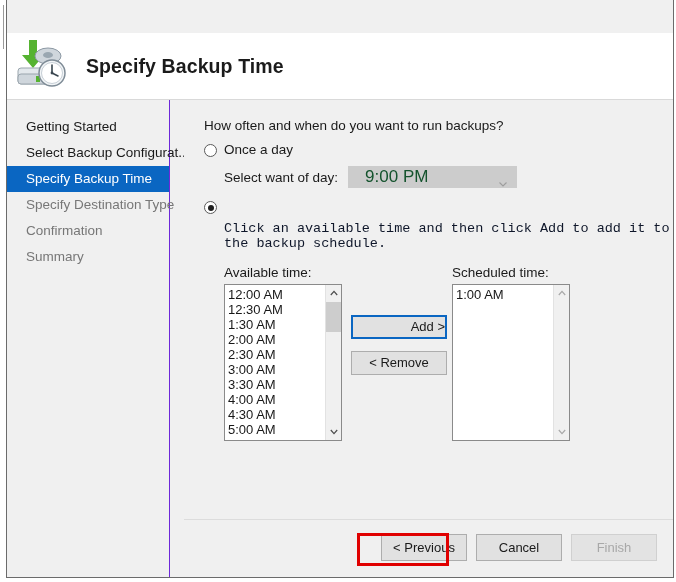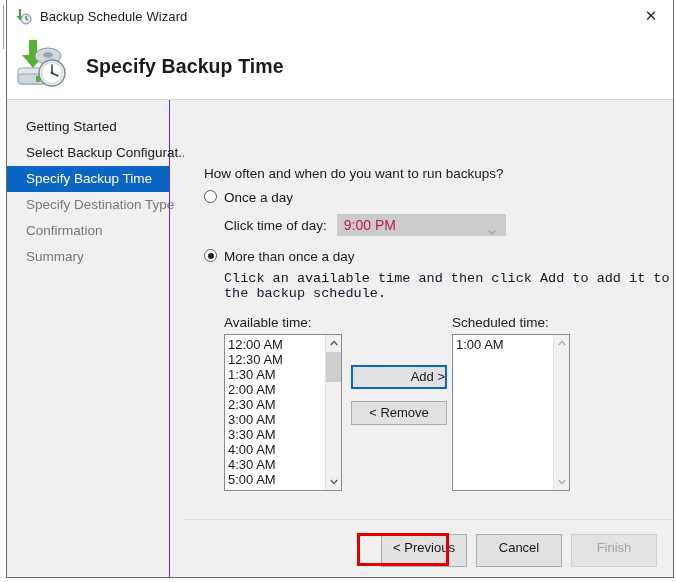--- a/index.html
+++ b/index.html
@@ -132,30 +132,29 @@
   
   .content {
     position: absolute;
     left: 184px;
     top: 100px;
     width: 489px;
     height: 419px;
     background: #f0f0f0;
     box-sizing: border-box;
     padding: 18px 0 0 16px;
-    margin-top: 48px;
   }
   .prompt {
     font-size: 13.5px;
     color: #1a1a1a;
     margin: 0 0 9px 4px;
   }
   .radio-row {
     display: flex;
-    align-items: flex-start;
+    align-items: flex-end;
     margin-left: 4px;
     cursor: default;
   }
   .radio {
     width: 13px;
     height: 13px;
     border: 1px solid #5a5a5a;
     border-radius: 50%;
     background: #ffffff;
     box-sizing: border-box;
@@ -194,23 +193,23 @@
     height: 22px;
     background: #cccccc;
     border: 1px solid #cccccc;
     box-sizing: border-box;
     display: flex;
     align-items: center;
     position: relative;
     cursor: default;
   }
   .combo-value {
-    font-size: 14px;
-    color: #be185d;
-    padding-left: 6px;
+    font-size: 17px;
+    color: #14532d;
+    padding-left: 16px;
     white-space: nowrap;
   }
   .combo-arrow {
     position: absolute;
     right: 9px;
     top: 50%;
     margin-top: -2px;
     width: 8px;
     height: 8px;
   }
@@ -337,21 +336,21 @@
   }
   .footer-buttons {
     position: absolute;
     right: 16px;
     top: 14px;
     display: flex;
     gap: 9px;
   }
   .footer-btn {
     width: 86px;
-    height: 33px;
+    height: 27px;
     line-height: 25px;
     font-size: 13px;
     text-align: center;
     background: #e1e1e1;
     border: 1px solid #adadad;
     color: #1a1a1a;
     box-sizing: border-box;
     cursor: default;
     white-space: nowrap;
   }
@@ -391,33 +390,20 @@
 </head>
 <body>
 
 <div id="app">
 
   <div class="left-edge"></div>
   <div class="left-edge-line"></div>
 
   <div class="window-frame"></div>
 
-  <div class="titlebar">
-    <span class="titlebar-icon">
-      <svg width="20" height="20" viewBox="0 0 20 20">
-        <path d="M6 2 L6 9 L3.5 9 L7 13.5 L10.5 9 L8 9 L8 2 Z" fill="#4aa832"></path>
-        <circle cx="13" cy="12" r="5" fill="#dfe6ec" stroke="#7d8b97" stroke-width="1"></circle>
-        <path d="M13 9 L13 12 L15.2 13.2" stroke="#3c4c59" stroke-width="1" fill="none"></path>
-      </svg>
-    </span>
-    <span class="titlebar-text">Backup Schedule Wizard</span>
-    <div class="close-btn">
-      <span class="close-glyph">✕</span>
-    </div>
-  </div>
 
   <div class="header">
     <span class="header-icon">
       <svg width="62" height="56" viewBox="0 0 62 56">
         <path d="M17 2 L17 17 L10 17 L21 30 L32 17 L25 17 L25 2 Z" fill="#56b331"></path>
         <ellipse cx="36" cy="18" rx="13" ry="8" fill="#cfd6dc" stroke="#8d99a4" stroke-width="1"></ellipse>
         <ellipse cx="36" cy="17" rx="5" ry="3" fill="#9aa7b1"></ellipse>
         <rect x="6" y="30" width="38" height="16" rx="3" fill="#e3e8ec" stroke="#9aa5ad" stroke-width="1"></rect>
         <rect x="6" y="36" width="38" height="10" rx="3" fill="#cfd6dc" stroke="#9aa5ad" stroke-width="1"></rect>
         <rect x="24" y="38" width="4" height="6" fill="#56b331"></rect>
@@ -454,34 +440,33 @@
   <div class="content">
 
     <div class="prompt">How often and when do you want to run backups?</div>
 
     <div class="radio-row">
       <span class="radio"></span>
       <span class="radio-label">Once a day</span>
     </div>
 
     <div class="subrow">
-      <span class="sub-label">Click time of day:</span>
+      <span class="sub-label">Select want of day:</span>
       <div class="combo">
         <span class="combo-value">9:00 PM</span>
         <span class="combo-arrow">
           <svg width="8" height="8" viewBox="0 0 8 8">
               <path d="M0.5 1.5 L4 5 L7.5 1.5" stroke="#9d9d9d" stroke-width="1.1" fill="none"></path>
             </svg>
         </span>
       </div>
     </div>
 
     <div class="radio-row" style="margin-top:13px;">
       <span class="radio checked"></span>
-      <span class="radio-label">More than once a day</span>
     </div>
 
     <div class="hint">Click an available time and then click Add to add it to the backup schedule.</div>
 
     <div class="lists">
 
       <div class="col-left">
         <div class="list-label">Available time:</div>
         <div class="listbox">
           <div class="listbox-items">

